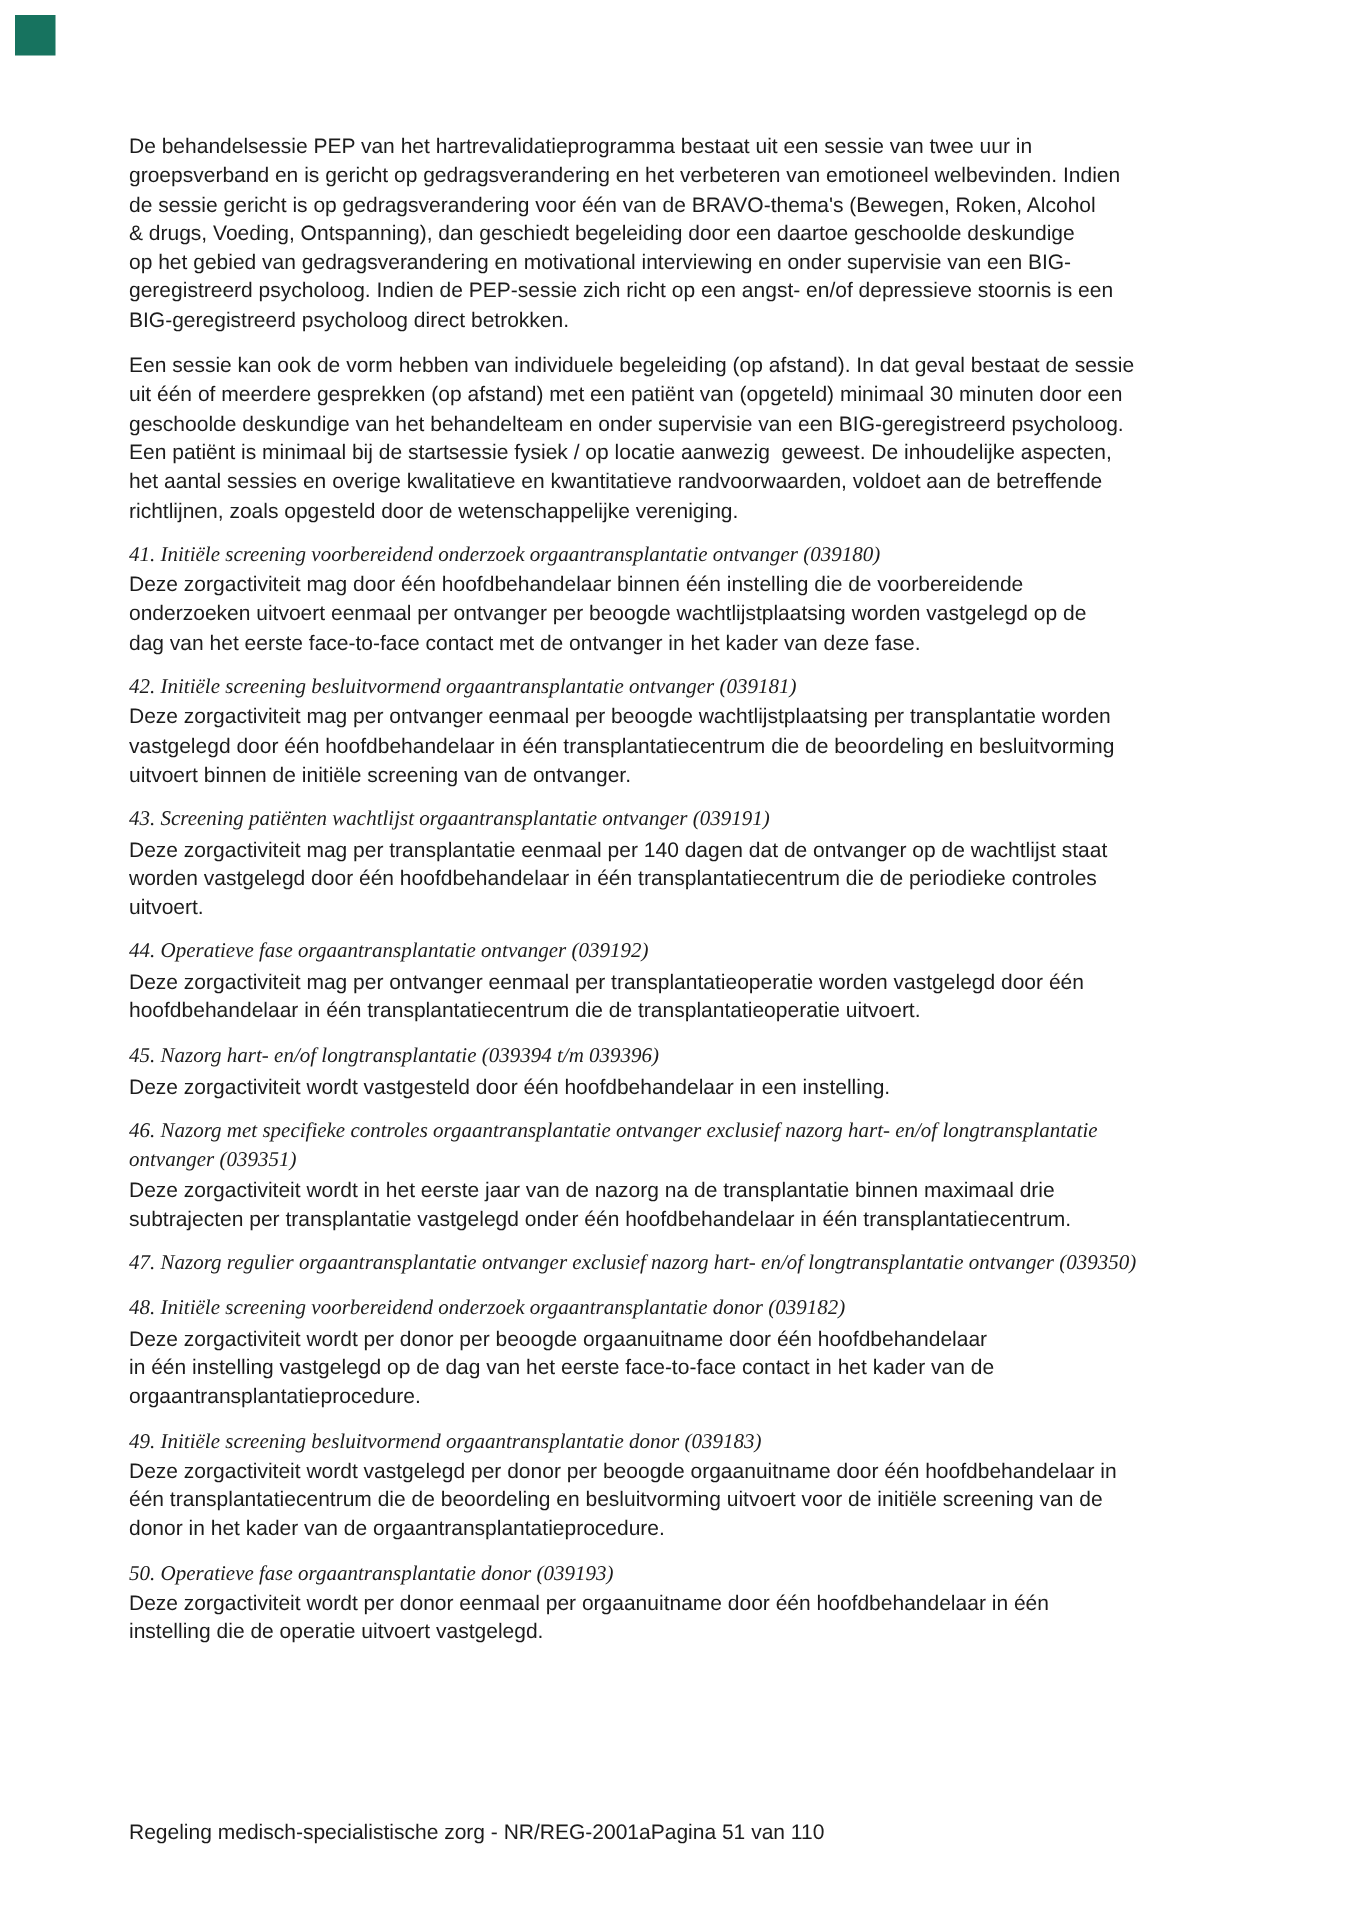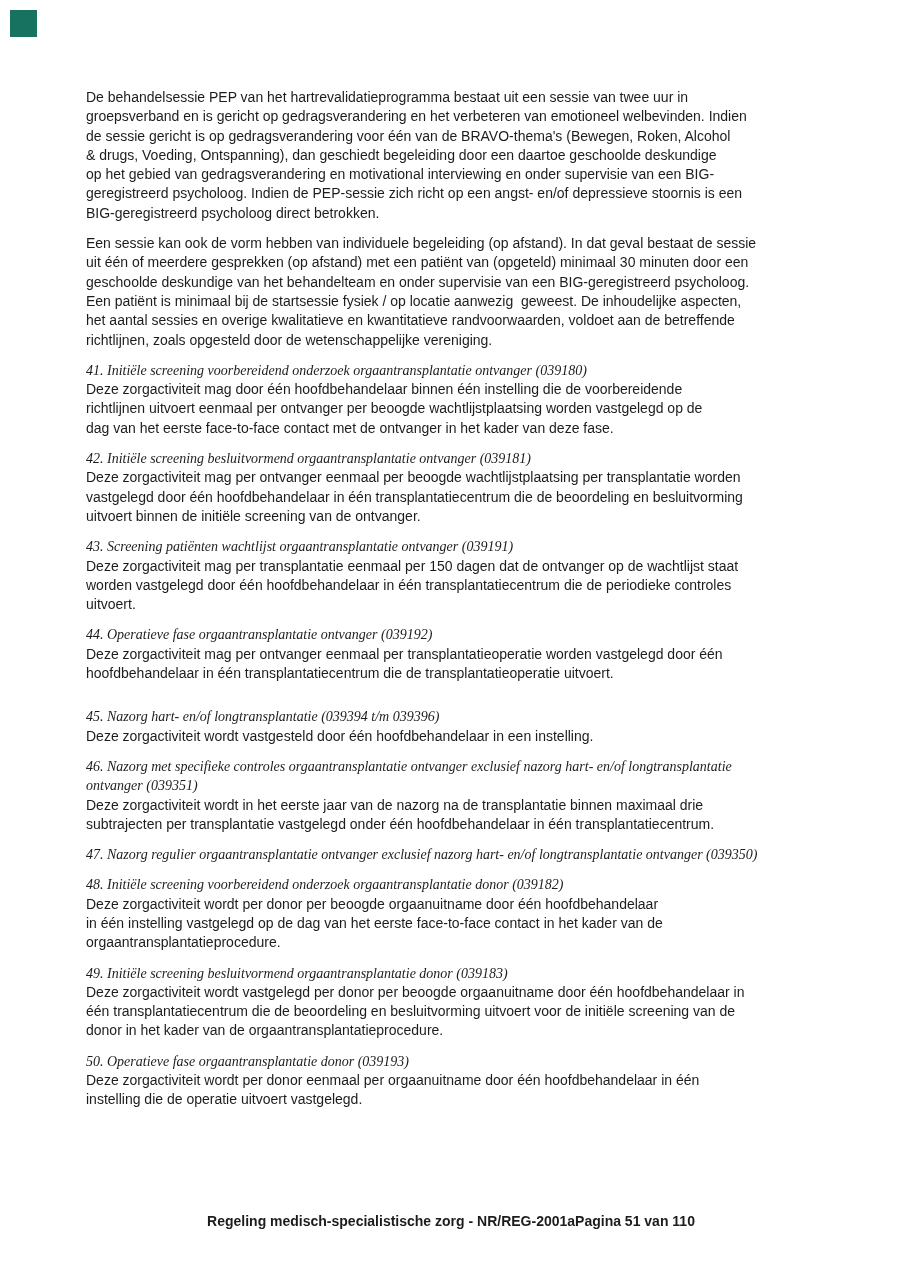--- a/index.html
+++ b/index.html
@@ -25,39 +25,38 @@
     top: 88px;
     width: 740px;
     font-size: 14px;
     line-height: 19.3px;
   }
   .para {
     margin: 0 0 11px 0;
     white-space: pre;
   }
   .section { margin: 0 0 11px 0; }
-  .section.extra-gap { margin-top: 24px; }
+  .section.extra-gap { margin-top: 12px; }
   .section .heading {
     font-style: italic;
     white-space: pre;
     font-family: Liberation Serif, serif;
   }
   .section .body-text {
     white-space: pre;
   }
   .page-footer {
     position: absolute;
     left: 86px;
     top: 1212px;
     width: 730px;
     display: flex;
-    justify-content: center;
+    justify-content: flex-start;
     font-size: 14px;
     line-height: 19px;
-    font-weight: bold;
   }
 </style>
 </head>
 <body>
 
 <div class="corner-mark" style="background: rgb(23, 115, 95);"></div>
 
 <div class="content">
 
   <p class="para">De behandelsessie PEP van het hartrevalidatieprogramma bestaat uit een sessie van twee uur in
@@ -70,34 +69,34 @@
   <p class="para">Een sessie kan ook de vorm hebben van individuele begeleiding (op afstand). In dat geval bestaat de sessie
 uit één of meerdere gesprekken (op afstand) met een patiënt van (opgeteld) minimaal 30 minuten door een
 geschoolde deskundige van het behandelteam en onder supervisie van een BIG-geregistreerd psycholoog.
 Een patiënt is minimaal bij de startsessie fysiek / op locatie aanwezig  geweest. De inhoudelijke aspecten,
 het aantal sessies en overige kwalitatieve en kwantitatieve randvoorwaarden, voldoet aan de betreffende
 richtlijnen, zoals opgesteld door de wetenschappelijke vereniging.</p>
 
   <div class="section">
     <div class="heading">41. Initiële screening voorbereidend onderzoek orgaantransplantatie ontvanger (039180)</div>
     <div class="body-text">Deze zorgactiviteit mag door één hoofdbehandelaar binnen één instelling die de voorbereidende
-richtlijnen uitvoert eenmaal per ontvanger per beoogde wachtlijstplaatsing worden vastgelegd op de
+onderzoeken uitvoert eenmaal per ontvanger per beoogde wachtlijstplaatsing worden vastgelegd op de
 dag van het eerste face-to-face contact met de ontvanger in het kader van deze fase.</div>
   </div>
 
   <div class="section">
     <div class="heading">42. Initiële screening besluitvormend orgaantransplantatie ontvanger (039181)</div>
     <div class="body-text">Deze zorgactiviteit mag per ontvanger eenmaal per beoogde wachtlijstplaatsing per transplantatie worden
 vastgelegd door één hoofdbehandelaar in één transplantatiecentrum die de beoordeling en besluitvorming
 uitvoert binnen de initiële screening van de ontvanger.</div>
   </div>
 
   <div class="section">
     <div class="heading">43. Screening patiënten wachtlijst orgaantransplantatie ontvanger (039191)</div>
-    <div class="body-text">Deze zorgactiviteit mag per transplantatie eenmaal per 150 dagen dat de ontvanger op de wachtlijst staat
+    <div class="body-text">Deze zorgactiviteit mag per transplantatie eenmaal per 140 dagen dat de ontvanger op de wachtlijst staat
 worden vastgelegd door één hoofdbehandelaar in één transplantatiecentrum die de periodieke controles
 uitvoert.</div>
   </div>
 
   <div class="section">
     <div class="heading">44. Operatieve fase orgaantransplantatie ontvanger (039192)</div>
     <div class="body-text">Deze zorgactiviteit mag per ontvanger eenmaal per transplantatieoperatie worden vastgelegd door één
 hoofdbehandelaar in één transplantatiecentrum die de transplantatieoperatie uitvoert.</div>
   </div>
 

